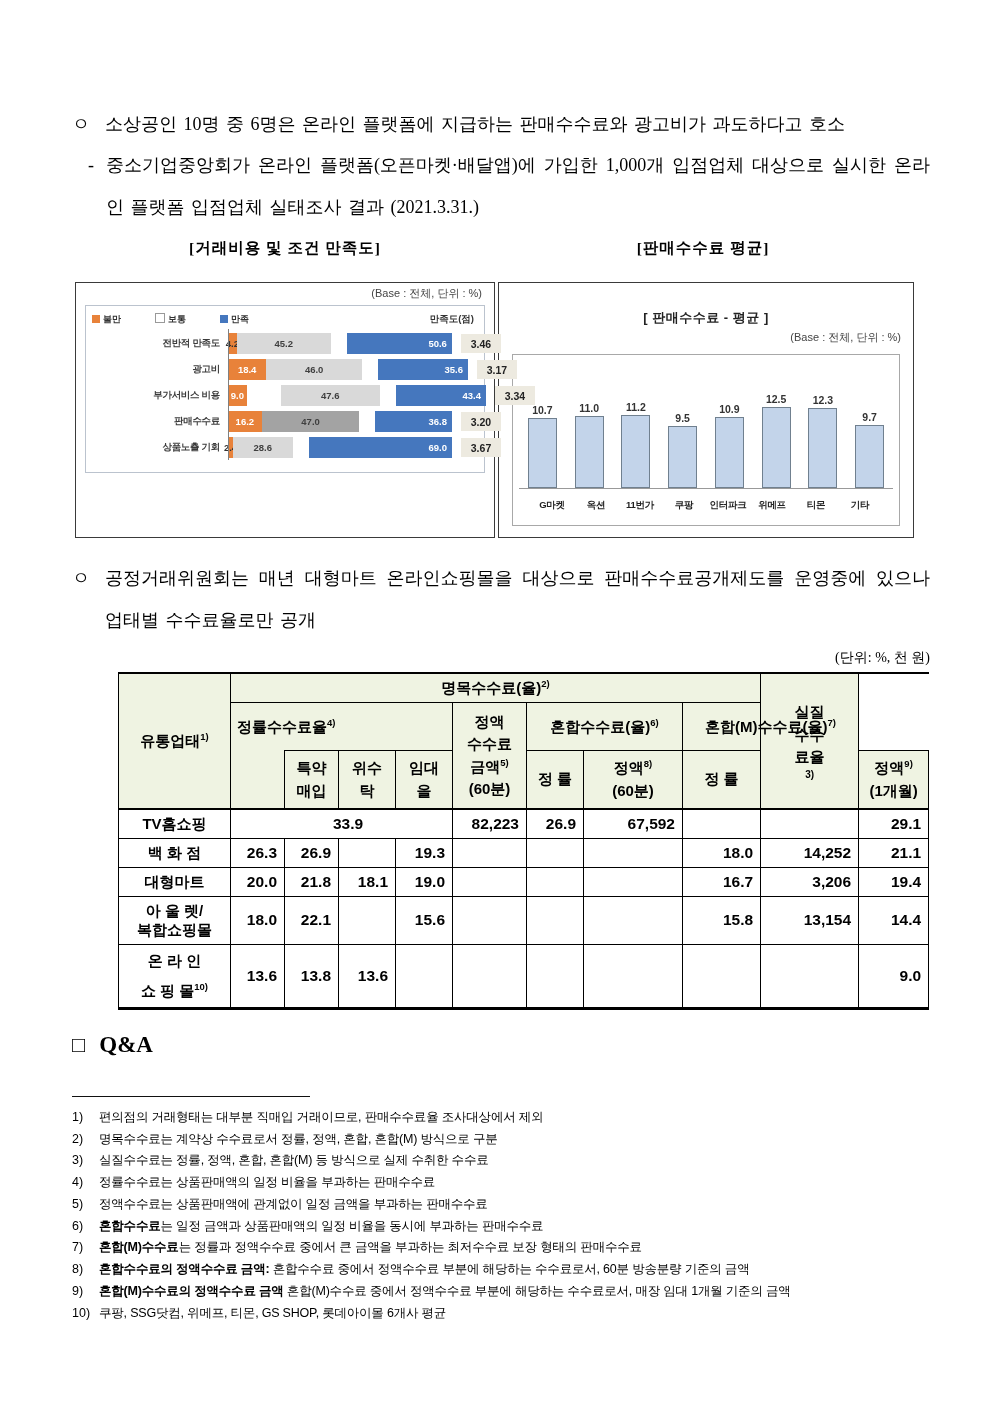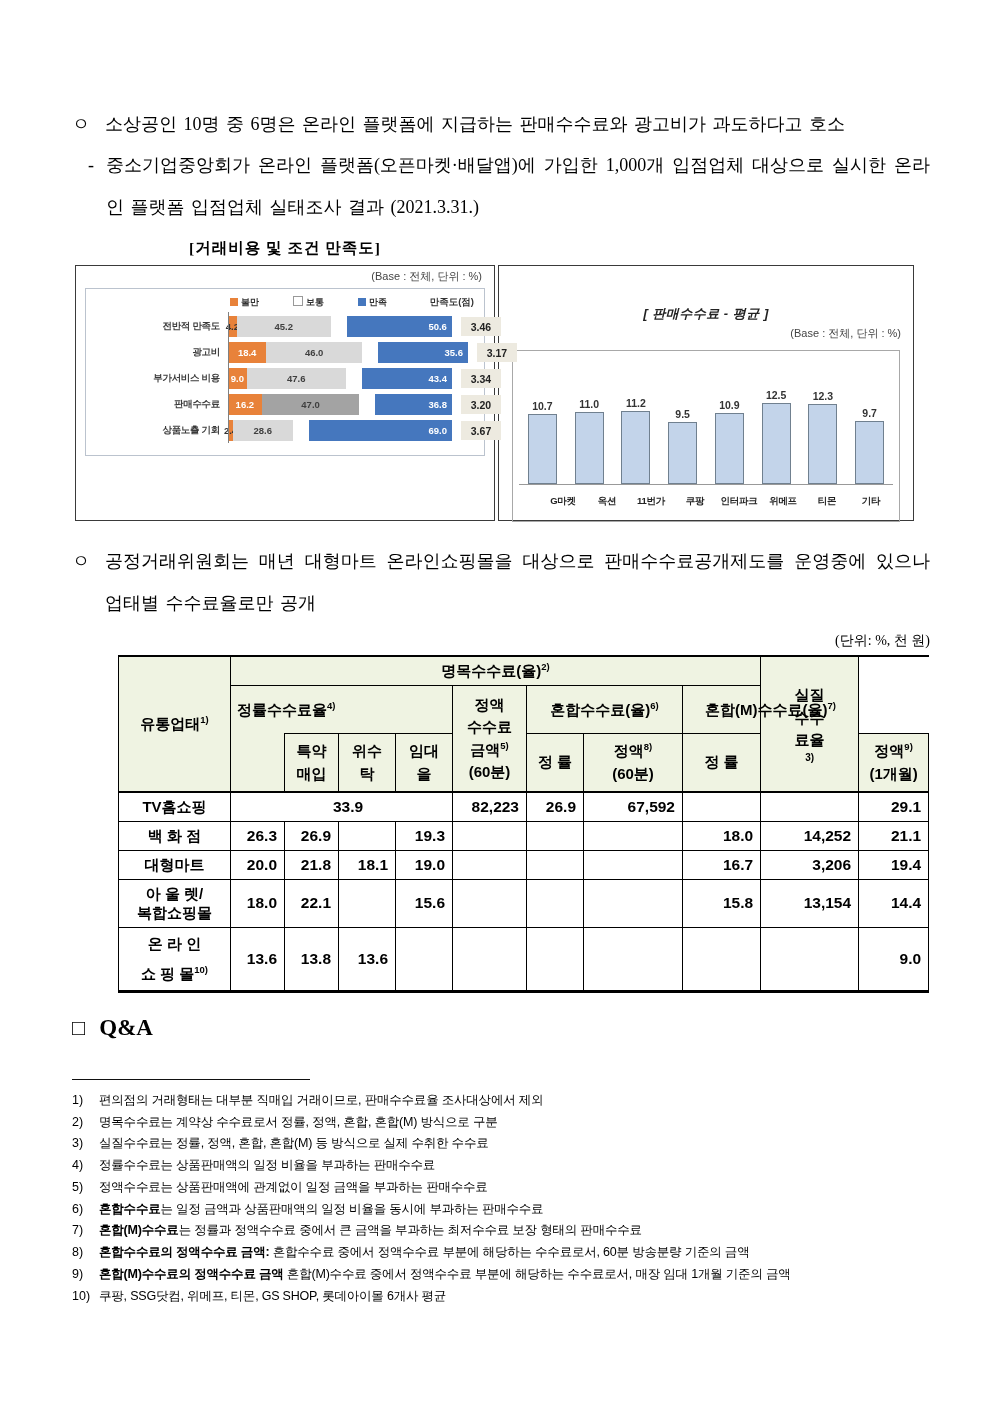--- a/index.html
+++ b/index.html
@@ -9,38 +9,38 @@
 
   
   .bullet{display:flex;font-size:18px;line-height:2.3;text-align:justify;}
   .bullet .mk{flex:0 0 33px;}
   .bullet .bt{flex:1;word-spacing:2px;}
   .subbullet{display:flex;font-size:18px;line-height:2.3;margin-left:16px;text-align:justify;}
   .subbullet .mk{flex:0 0 18px;}
   .subbullet .bt{flex:1;word-spacing:2px;}
 
   
-  .captions{display:flex;margin:10px 0 6px 3px;}
+  .captions{display:flex;margin:10px 0 23px 3px;}
   .cap{width:420px;text-align:center;font-size:15.5px;font-weight:bold;letter-spacing:1px;}
   .capR{width:416px;}
 
   
   .chartsrow{display:flex;margin-left:3px;}
   .panel{border:1px solid #3a3a3a;background:#fff;box-sizing:border-box;}
   .panelL{width:420px;height:256px;margin-right:3px;}
   .panelR{width:416px;height:256px;}
   .chtitle{font-family:"Liberation Sans",sans-serif;font-weight:bold;font-size:13px;
            text-align:center;margin-top:14px;letter-spacing:0.5px;color:#222;}
-  .chtitleR{margin-top:39px;font-style:italic;}
+  .chtitleR{margin-top:26px;}
   .chbase{font-family:"Liberation Sans",sans-serif;font-size:11px;text-align:right;
           color:#444;margin:3px 12px 0 0;}
   .plotL{margin:4px 9px 0 9px;border:1px solid #BBC3CE;padding:7px 6px 9px 6px;
          font-family:"Liberation Sans",sans-serif;}
   .legendL{display:flex;align-items:center;font-size:9px;color:#333;
-           margin-left:138px;gap:34px;font-weight:bold;}
+           gap:34px;font-weight:bold;}
   .legendL .scorehdr{margin-left:auto;margin-right:4px;font-size:9.5px;}
   .sw{display:inline-block;width:8px;height:8px;margin-right:3px;vertical-align:-1px;}
   .rowsL{position:relative;margin-top:7px;}
   .axisL{position:absolute;left:136px;top:-4px;bottom:-2px;width:1px;background:#808080;}
   .rowL{display:flex;align-items:center;height:21px;margin:5px 0;}
   .lblL{flex:0 0 128px;text-align:right;padding-right:8px;font-size:9.5px;
         font-weight:bold;color:#3a3a3a;letter-spacing:-0.3px;}
   .trackL{flex:0 0 208px;display:flex;height:21px;}
   .seg{height:100%;display:flex;align-items:center;justify-content:center;
        font-size:9.5px;font-weight:bold;box-sizing:border-box;}
@@ -48,21 +48,21 @@
   .seg span{white-space:nowrap;}
   .scoreL{flex:0 0 40px;height:19px;margin-left:9px;background:#EDEAE0;display:flex;
           align-items:center;justify-content:center;font-size:10.5px;font-weight:bold;color:#222;}
 
   .plotR{margin:9px 13px 0 13px;border:1px solid #A8A8A8;height:172px;padding:0 6px;
          font-family:"Liberation Sans",sans-serif;box-sizing:border-box;}
   .barsR{display:flex;align-items:flex-end;justify-content:space-around;height:117px;margin-top:16px;}
   .slotbar{display:flex;flex-direction:column;align-items:center;width:44px;}
   .bval{font-size:10.5px;font-weight:bold;color:#333;margin-bottom:2px;}
   .barR{width:29px;box-sizing:border-box;}
-  .catsR{display:flex;justify-content:flex-end;border-top:1px solid #999;padding-top:10px;}
+  .catsR{display:flex;justify-content:center;border-top:1px solid #999;padding-top:10px;}
   .slotcat{width:44px;text-align:center;font-size:9.5px;font-weight:bold;color:#222;
            letter-spacing:-0.3px;}
 
   .b2{margin-top:20px;}
   .unitnote{text-align:right;font-size:14px;margin:8px 0 5px 0;}
 
   
   table.comm{margin-left:46px;border-collapse:collapse;table-layout:fixed;width:810px;
              font-family:"Liberation Sans",sans-serif;}
   table.comm{border-top:2.5px solid #000;border-bottom:3px solid #000;}
@@ -104,20 +104,21 @@
       <span class="mk">ㅇ</span>
       <div class="bt">소상공인 10명 중 6명은 온라인 플랫폼에 지급하는 판매수수료와 광고비가 과도하다고 호소</div>
     </div>
     <div class="subbullet">
       <span class="mk">-</span>
       <div class="bt">중소기업중앙회가 온라인 플랫폼(오픈마켓·배달앱)에 가입한 1,000개 입점업체 대상으로 실시한 온라인 플랫폼 입점업체 실태조사 결과 (2021.3.31.)</div>
     </div>
 
     <div class="captions">
       <div class="cap">[거래비용 및 조건 만족도]</div>
+      <div class="cap capR">[판매수수료 평균]</div>
     </div>
 
     <div class="chartsrow">
       <div class="panel panelL">
         <div class="chbase">(Base : 전체, 단위 : %)</div>
         <div class="plotL" id="plotL">
             <div class="legendL">
               <span><span class="sw" style="background: rgb(232, 130, 58);"></span>불만</span>
               <span><span class="sw" style="background: rgb(255, 255, 255); border: 1px solid rgb(153, 153, 153);"></span>보통</span>
               <span><span class="sw" style="background: rgb(69, 119, 190);"></span>만족</span>
@@ -154,21 +155,21 @@
                   </div>
                 </div>
                 <div class="scoreL">3.17</div>
               </div>
               <div class="rowL">
                 <div class="lblL">부가서비스 비용</div>
                 <div class="trackL">
                   <div class="seg" style="width: 18.7px; background: rgb(232, 130, 58);">
                     <span style="color: rgb(255, 255, 255);">9.0</span>
                   </div>
-                  <div class="seg" style="width: 99px; background: rgb(217, 217, 217);">
+                  <div class="seg" style="width: 99px; background: rgb(217, 217, 217); margin-left: 34px;">
                     <span style="color: rgb(63, 63, 63);">47.6</span>
                   </div>
                   <div class="seg right" style="width: 90.3px; background: rgb(69, 119, 190);">
                     <span style="color: rgb(255, 255, 255);">43.4</span>
                   </div>
                 </div>
                 <div class="scoreL">3.34</div>
               </div>
               <div class="rowL">
                 <div class="lblL">판매수수료</div>

